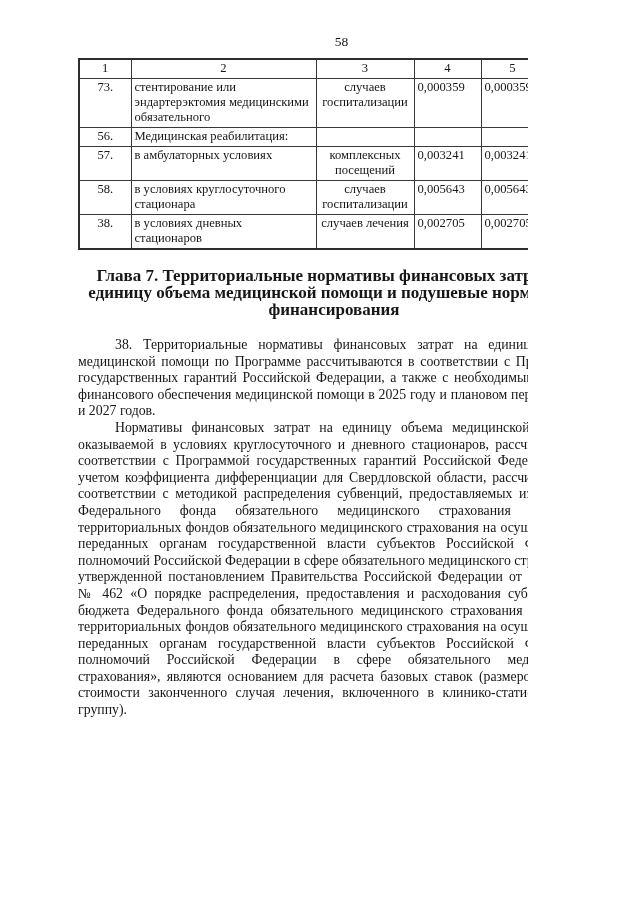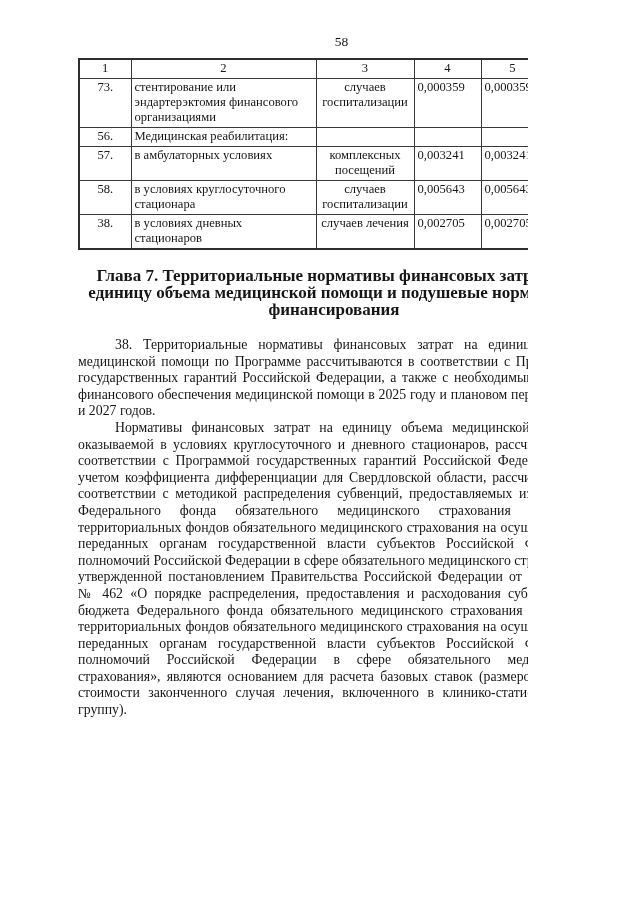--- a/index.html
+++ b/index.html
@@ -83,21 +83,21 @@
         <th class="c-num">2</th>
         <th class="c-num">3</th>
         <th class="c-num">4</th>
         <th class="c-num">5</th>
         <th class="c-num">6</th>
       </tr>
     </thead>
     <tbody id="table-body">
         <tr>
           <td class="c-num">73.</td>
-          <td class="c-name">стентирование или эндартерэктомия финансового организациями</td>
+          <td class="c-name">стентирование или эндартерэктомия медицинскими обязательного</td>
           <td class="c-unit">случаев госпитализации</td>
           <td class="c-val">0,000359</td>
           <td class="c-val">0,000359</td>
           <td class="c-val">0,000359</td>
         </tr>
         <tr>
           <td class="c-num">56.</td>
           <td class="c-name">Медицинская реабилитация:</td>
           <td class="c-unit"></td>
           <td class="c-val"></td>

